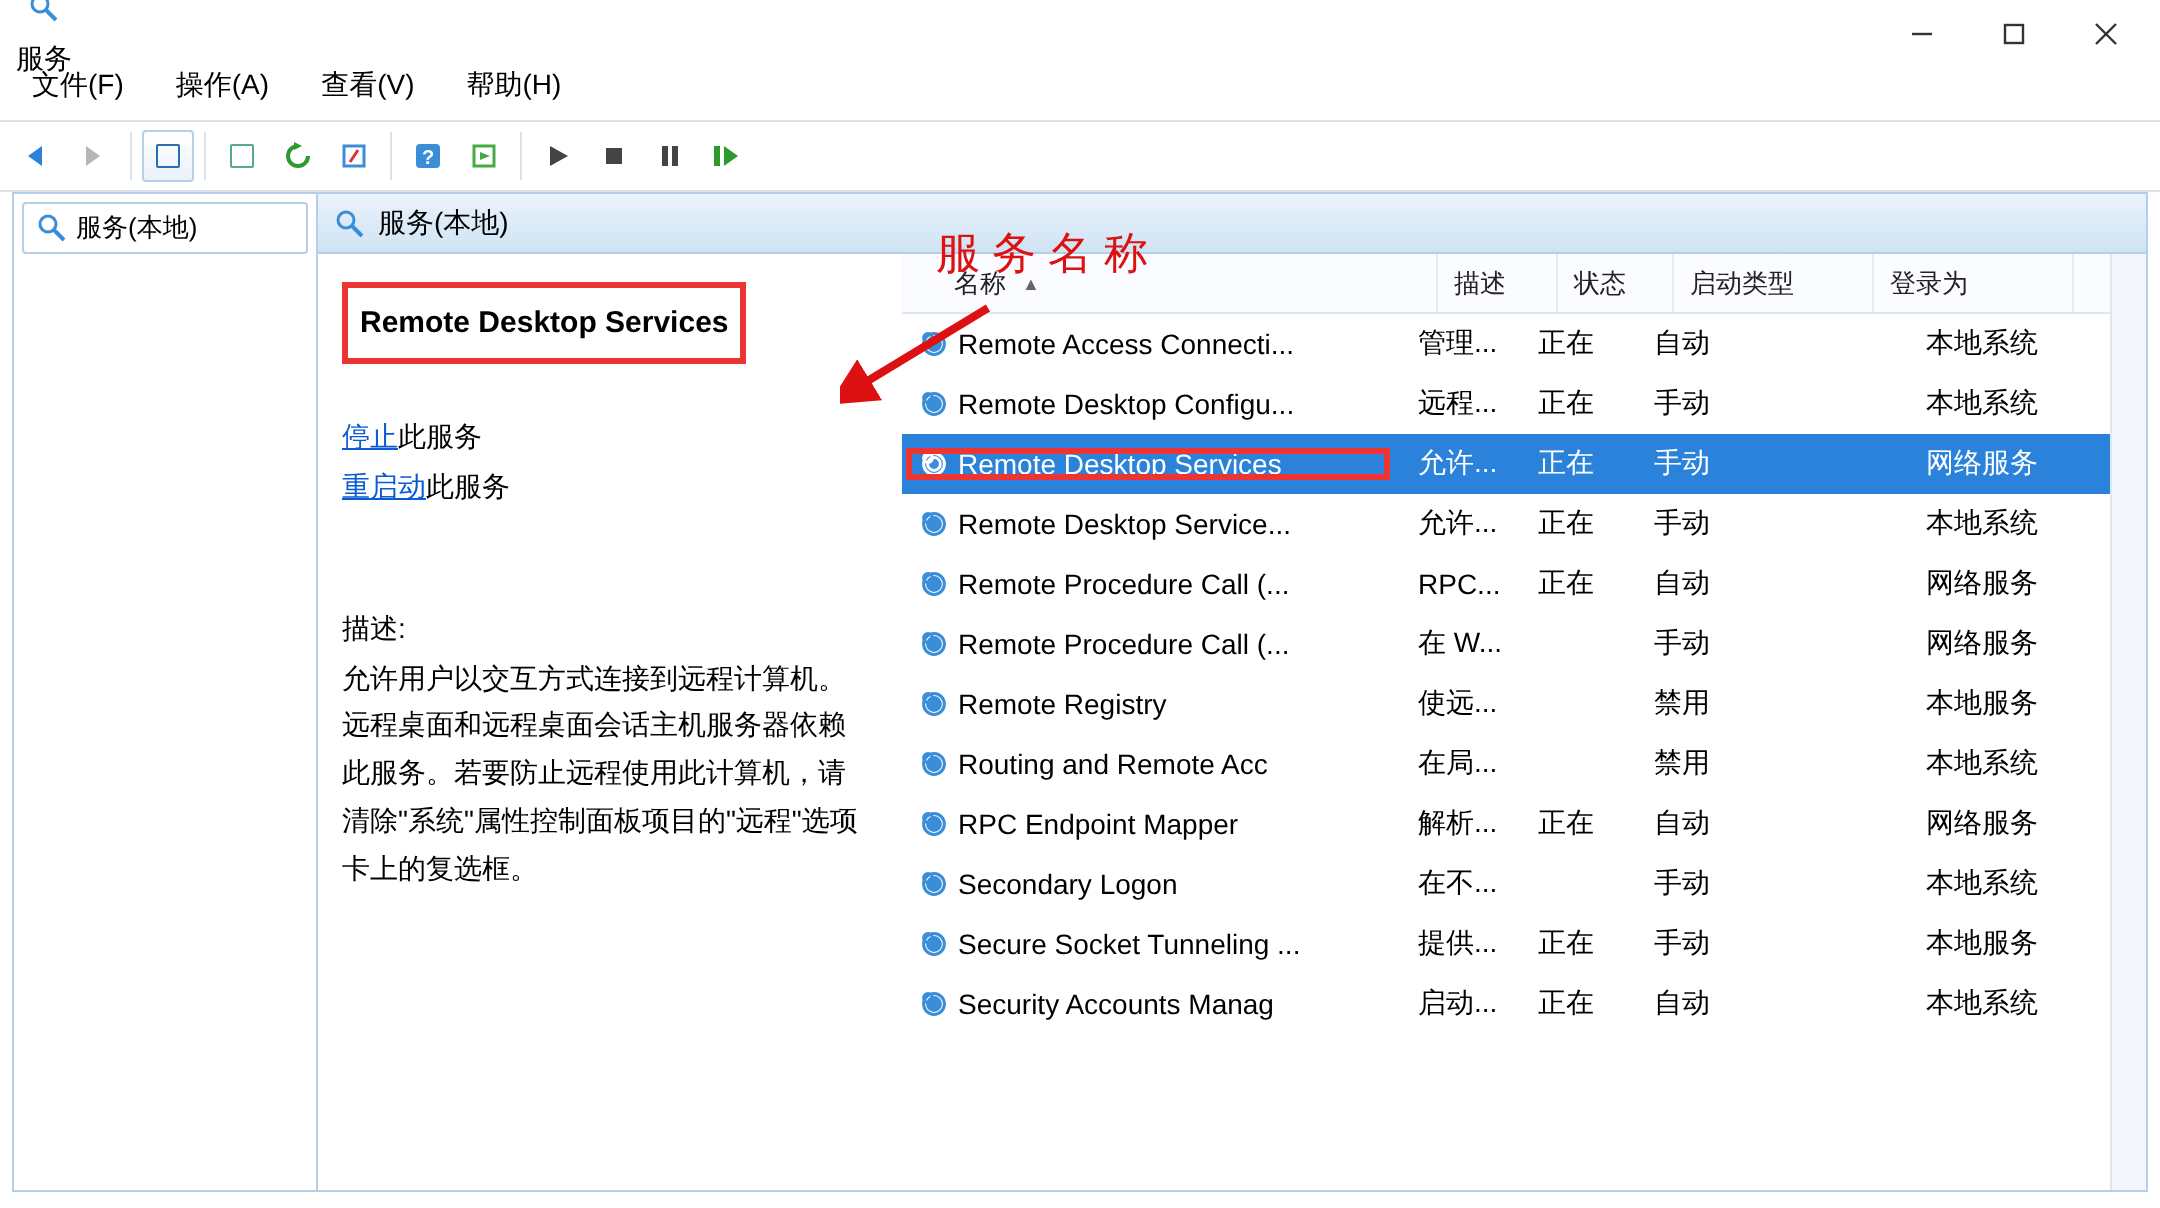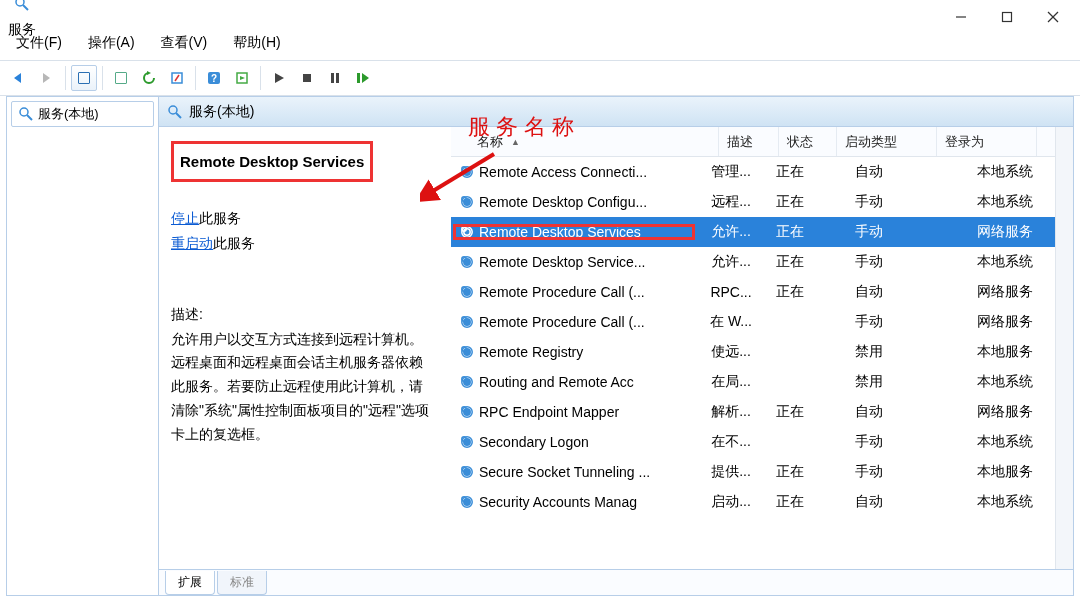--- a/index.html
+++ b/index.html
@@ -41,21 +41,21 @@
   .info-desc-label { margin-top:46px; }
   .info-desc { line-height:1.7; }
 
   
   .list-container { flex:1; display:flex; flex-direction:column; overflow:hidden;}
   .col-head { height:30px; display:flex; border-bottom:1px solid #e0e6ed; background:#fafcff; font-size:13px; color:#222; align-items:center;}
   .col-head .ch { padding: 0 8px; border-right:1px solid #e5ebf2; display:flex; align-items:center; height:100%;}
   .col-name { width:250px;margin-left:18px; } .col-desc{width:60px;} .col-stat{width:58px;} .col-start{width:100px;} .col-login{width:100px;}
   .sort-caret { margin-left: 8px; font-size:9px; color:#666;}
 
-  .list-rows { flex:1; overflow-y:auto; overflow-x:hidden;text-align:center;}
+  .list-rows { flex:1; overflow-y:auto; overflow-x:hidden;}
   .row { height:30px; display:flex; align-items:center; font-size:14px; }
   .row.selected { background:#2a82da; color:#fff; }
   .row.selected .svc-icon circle { stroke:#fff; }
   .row .c { padding: 0 8px; white-space:nowrap; overflow:hidden; text-overflow:ellipsis; }
   .c-name{width:250px; display:flex; align-items:center; gap:4px;} .c-desc{width:60px;} .c-stat{width:58px;} .c-start{width:100px;} .c-login{width:100px;margin-left:36px;}
 
   .row.hl-wrap .c-name { position:relative; }
   .row.hl-wrap .hl-box { position:absolute; left:2px; right:6px; top:0; bottom:0; border:3px solid #e33; pointer-events:none; }
 
   
@@ -403,24 +403,20 @@
               <div class="c c-desc">启动...</div>
               <div class="c c-stat">正在</div>
               <div class="c c-start">自动</div>
               <div class="c c-login">本地系统</div>
             </div>
           </div>
       </div>
       <div class="scroll-v"></div>
     </div>
 
-    <div class="bottom-tabs">
-      <div class="tab">扩展</div>
-      <div class="tab inactive">标准</div>
-    </div>
   </div>
 </div>
 
 <div class="anno-text">服务名称</div>
 <svg class="anno-arrow" width="80" height="60">
   <defs>
       <marker id="ah" markerWidth="8" markerHeight="8" refX="2" refY="3" orient="auto">
         <path d="M0 0 L6 3 L0 6 Z" fill="#d11"></path>
       </marker>
     </defs>

